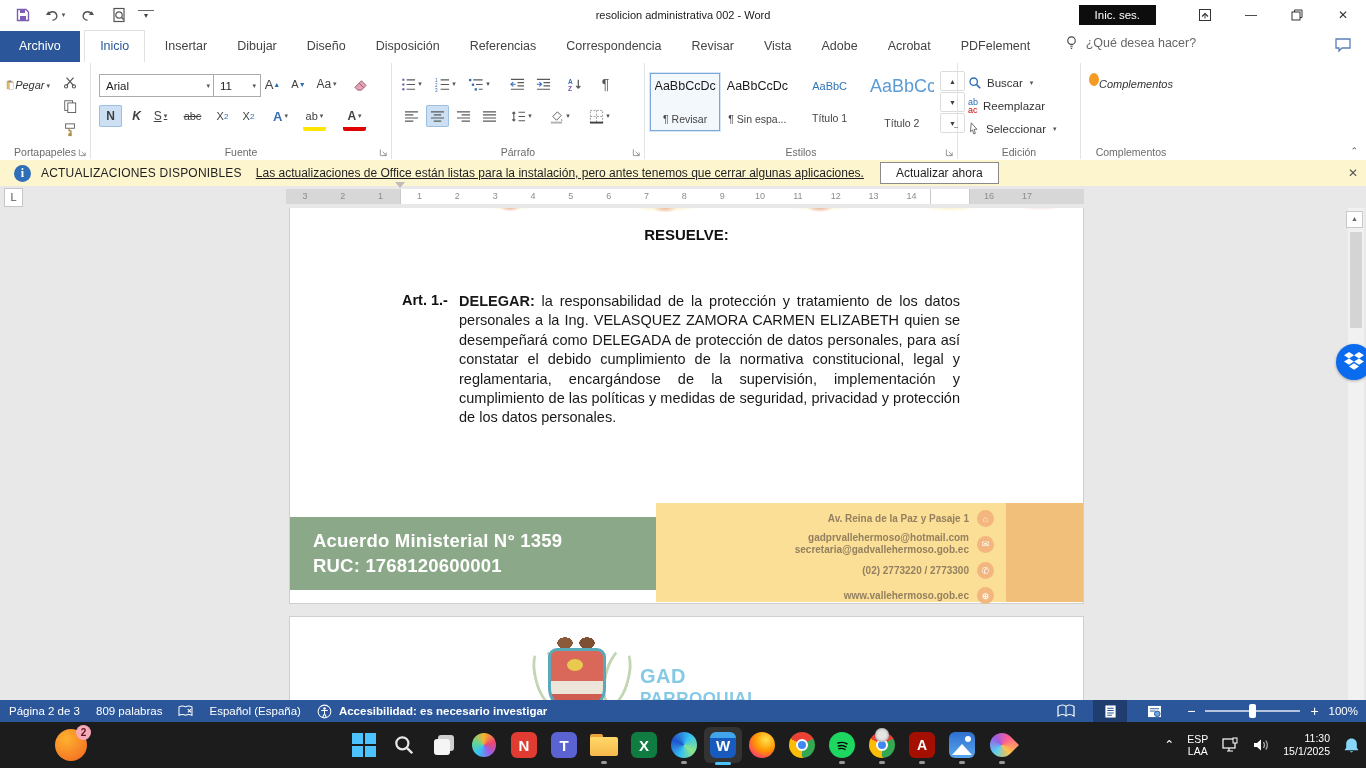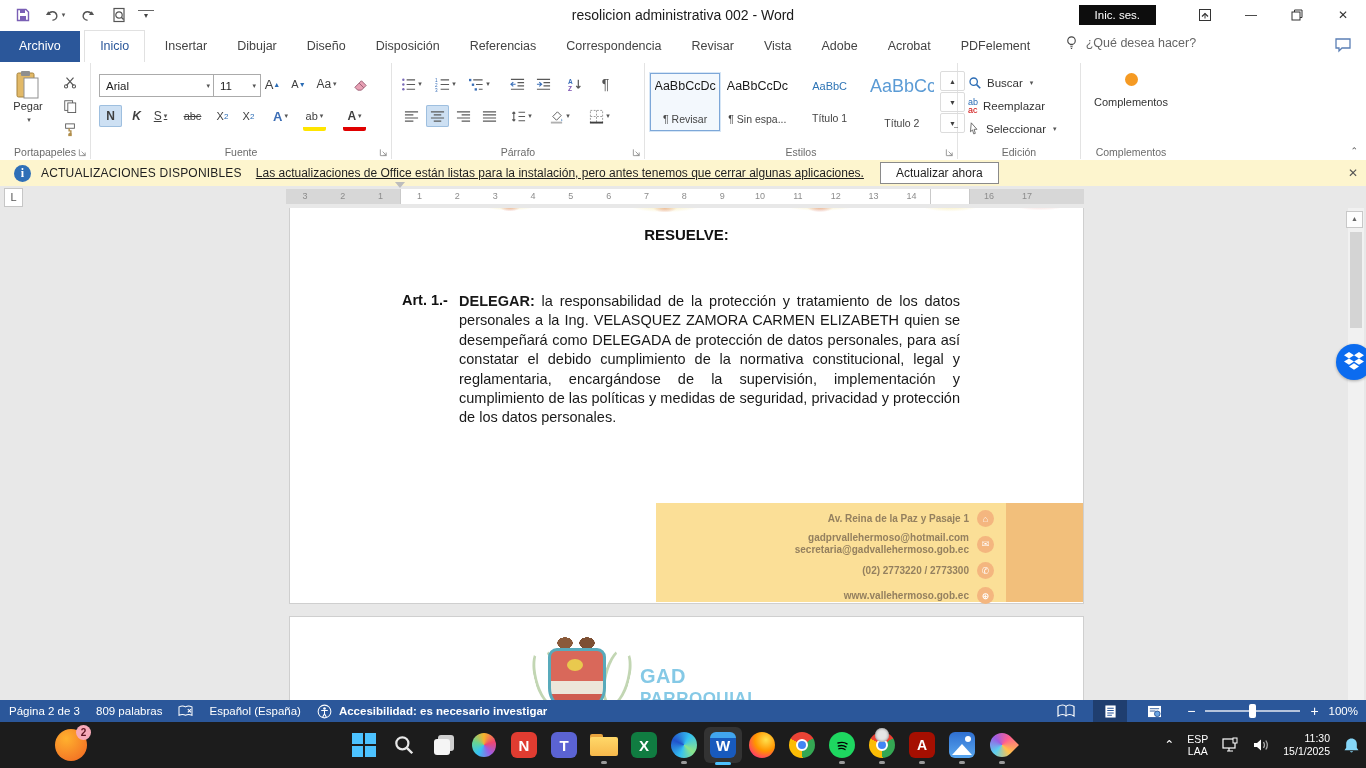--- a/index.html
+++ b/index.html
@@ -3,42 +3,42 @@
 <meta charset="utf-8">
 <style>
   html,body{margin:0;padding:0;width:1366px;height:768px;overflow:hidden;
     font-family:"Liberation Sans","DejaVu Sans",sans-serif;background:#e8e8e8;}
   .a{position:absolute}
   
   #titlebar{position:absolute;left:0;top:0;width:1366px;height:30px;background:#fff;}
   .qat{position:absolute;left:10px;top:2px;display:flex;align-items:center;gap:6px;height:26px;}
   .qbtn{width:26px;height:24px;display:flex;align-items:center;justify-content:center;color:#444;font-size:10px;}
   .qmore{width:16px;font-size:8px;color:#444;border-top:1px solid #666;line-height:9px;height:10px;text-align:center}
-  #wtitle{position:absolute;left:0;right:0;top:0;height:30px;text-align:center;line-height:30px;font-size:14px;color:#1a1a1a;}
+  #wtitle{position:absolute;left:0;right:0;top:0;height:30px;text-align:center;line-height:30px;font-size:11px;color:#1a1a1a;}
   .caption{position:absolute;right:0;top:0;height:30px;display:flex;align-items:center;}
   #signin{background:#0d0d0d;color:#fff;font-size:11.5px;padding:4px 16px;margin-right:26px;}
   .capbtn{width:46px;height:30px;display:flex;align-items:center;justify-content:center;color:#333;font-size:12px;}
   
   #tabsrow{position:absolute;left:0;top:30px;width:1366px;height:33px;background:#fff;}
   .tab{display:inline-block;padding:0 15px;line-height:31px;font-size:12.5px;color:#444;}
   #tab-archivo{background:#2b579a;color:#fff;padding:0 19px;}
   #tab-inicio{color:#2b579a;border:1px solid #e1e1e1;border-bottom:none;background:#fff;}
   #tellme{display:inline-flex;align-items:center;gap:7px;margin-left:14px;color:#666;font-size:12.5px;}
   #commenticon{position:absolute;right:14px;top:7px;}
   
   #ribbon{position:absolute;left:0;top:63px;width:1366px;height:97px;background:#fff;border-bottom:1px solid #d4d4d4;display:flex;}
   .rgroup{position:relative;height:96px;border-right:1px solid #e3e3e3;flex:0 0 auto;}
   .glabel{position:absolute;bottom:1px;left:0;right:0;text-align:center;font-size:10.5px;color:#6b6b6b;}
   .launch{position:absolute;bottom:2px;right:3px;opacity:.8}
   .rbtn{height:22px;min-width:23px;display:inline-flex;align-items:center;justify-content:center;border-radius:2px;font-size:12px;color:#3f3f3f;}
   .sel{background:#cde0f3;box-shadow:inset 0 0 0 1px #9ebfdf;}
   .chv{font-size:7px;color:#555;margin-left:2px;}
   .combo{border:1px solid #ababab;background:#fff;height:21px;display:flex;align-items:center;font-size:11.5px;color:#222;padding-left:6px;}
   .combo .chv{margin-left:auto;margin-right:4px}
-  .bigbtn{display:flex;flex-direction:column;align-items:center;justify-content:flex-start;font-size:11px;color:#333;text-align:center;line-height:13px;}
+  .bigbtn{display:flex;flex-direction:row;align-items:center;justify-content:flex-start;font-size:11px;color:#333;text-align:center;line-height:13px;font-style:italic;}
   .stylecard{width:69px;height:56px;margin:2px 1px;border:1px solid transparent;display:flex;flex-direction:column;align-items:center;justify-content:center;gap:20px;}
   .stylecard .smp{font-size:12.5px;color:#1a1a1a;white-space:nowrap;overflow:hidden;max-width:64px;}
   .stylecard .nm{font-size:10.5px;color:#444;white-space:nowrap;}
   .stylesel{border:1px solid #7da7d8;background:#f3f8fd;box-shadow:0 0 0 1px #d6e6f6;}
   .h1c{color:#2e74b5!important}
   .editrow{display:flex;align-items:center;gap:5px;font-size:11.5px;color:#333;height:21px;}
   
   #notif{position:absolute;left:0;top:160px;width:1366px;height:26px;background:#fdf5ce;border-bottom:2px solid #bf9202;display:flex;align-items:center;}
   #notif .info{width:17px;height:17px;border-radius:50%;background:#2e6fb7;color:#fff;font-size:12px;font-weight:bold;display:flex;align-items:center;justify-content:center;margin:0 10px 0 14px;font-family:"Liberation Serif",serif;}
   #notif .lbl{font-size:12px;color:#1f1f1f;margin-right:14px;letter-spacing:.2px}
@@ -657,20 +657,24 @@
       <div class="crow" style="margin-top:6px">
           <span>(02) 2773220 / 2773300</span>
           <span class="cico">✆</span>
         </div>
       <div class="crow" style="margin-top:8px">
           <span>www.vallehermoso.gob.ec</span>
           <span class="cico">⊕</span>
         </div>
     </div>
     <div id="orangestrip" style="top:301px"></div>
+    <div id="greenbox" style="top:315px">
+      <div>Acuerdo Ministerial N° 1359</div>
+      <div>RUC: 1768120600001</div>
+    </div>
   </div>
 
   <div class="page" style="top:409px;height:84px;overflow:hidden">
     <div id="crest">
       <span class="laurel" style="left:26px;transform:rotate(-14deg)"></span>
       <span class="laurel" style="left:96px;transform:rotate(14deg)"></span>
       <span class="animals"></span>
       <span id="shield"></span>
     </div>
     <div id="gadtxt">GAD</div>

